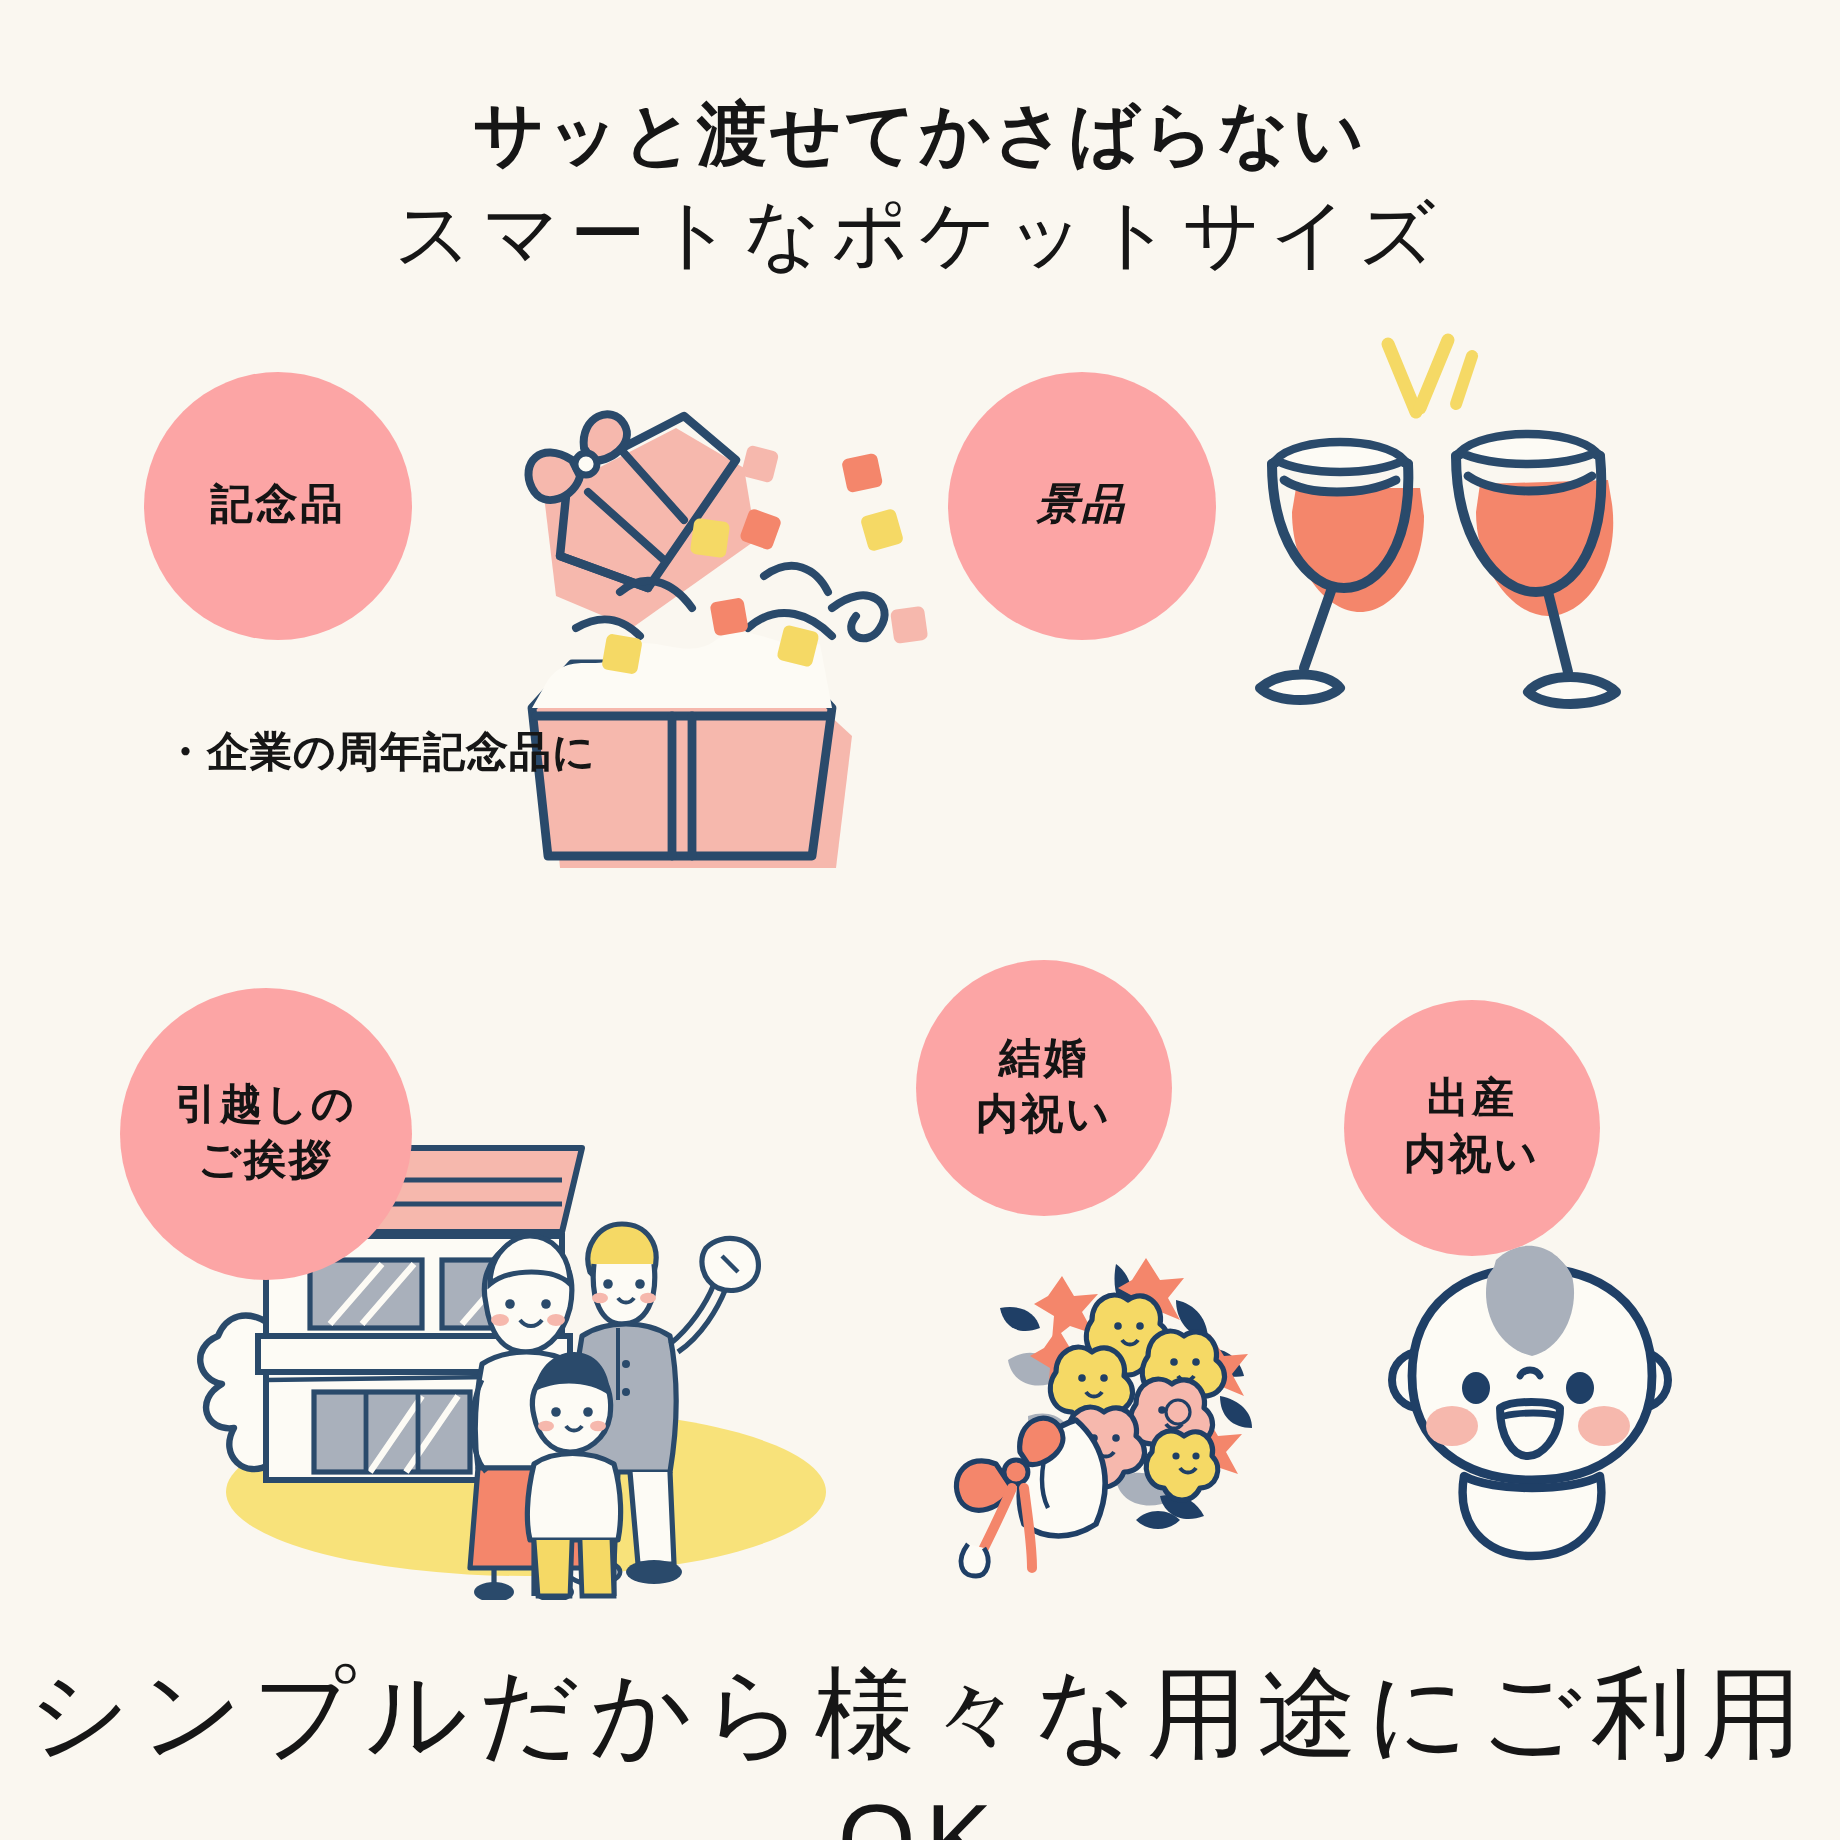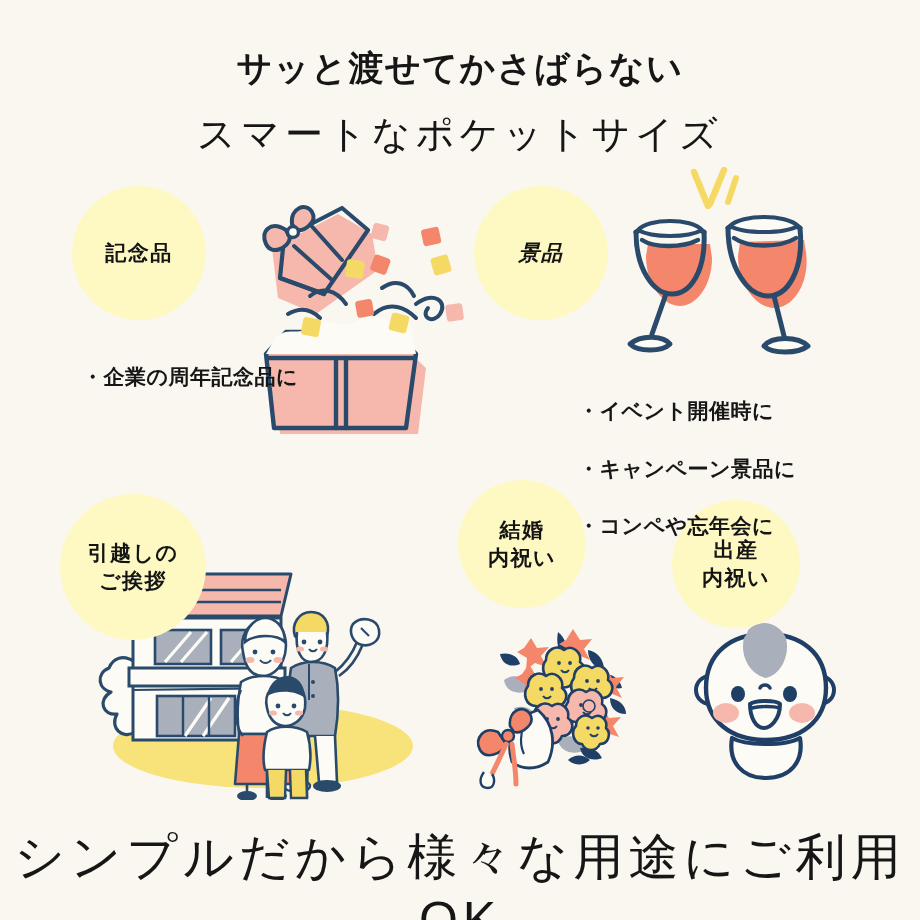--- a/index.html
+++ b/index.html
@@ -32,28 +32,27 @@
     letter-spacing: 1.5px;
     line-height: 1.35;
     color: #161616;
   }
   .headline .line2 {
     font-size: 38px;
     font-weight: 500;
     letter-spacing: 5px;
     line-height: 1.45;
     color: #161616;
-    margin-top: 16px;
   }
 
   
   .circle {
     position: absolute;
     border-radius: 50%;
-    background: #fef9c3;
+    background: #fca5a5;
     display: flex;
     align-items: center;
     justify-content: center;
     text-align: center;
   }
   .circle .clabel {
     font-size: 21px;
     font-weight: 700;
     letter-spacing: 1.5px;
     line-height: 1.35;
@@ -394,21 +393,16 @@
     <span class="clabel">
       <span>出産</span><br>
       <span>内祝い</span>
     </span>
   </div>
 
   <div class="bullets b-kinen">
     <span class="bl">・企業の周年記念品に</span>
   </div>
 
-  <div class="bullets b-keihin">
-    <span class="bl">・イベント開催時に</span>
-    <span class="bl">・キャンペーン景品に</span>
-    <span class="bl">・コンペや忘年会に</span>
-  </div>
 
   <div class="banner">シンプルだから様々な用途にご利用OK</div>
 
 </div>
 
 </body></html>

